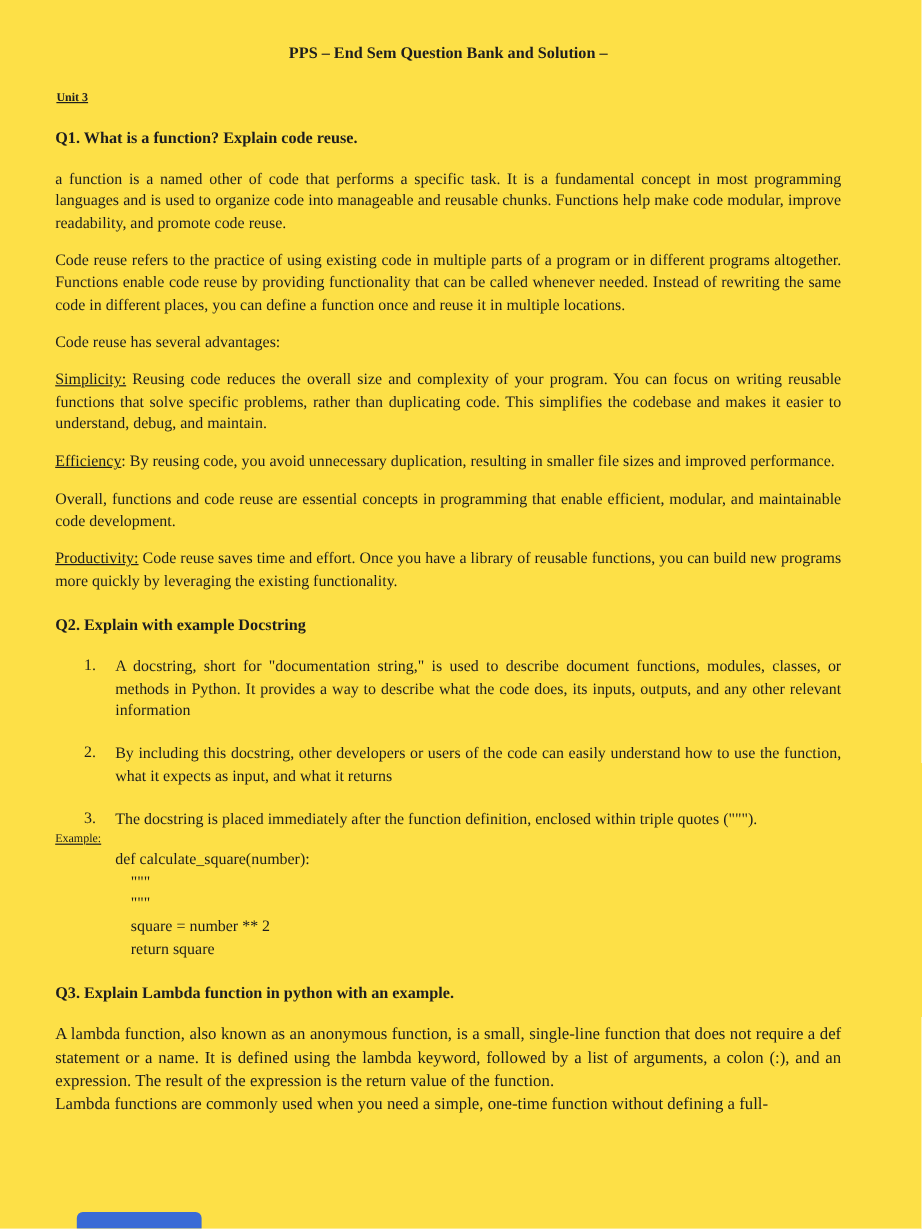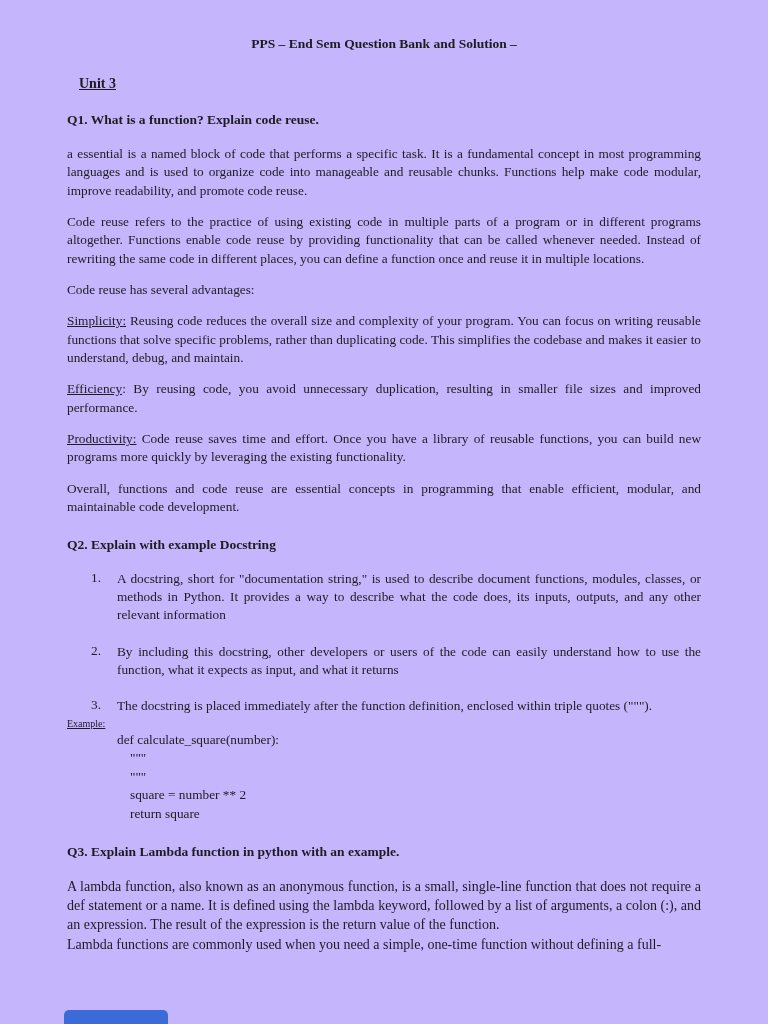--- a/index.html
+++ b/index.html
@@ -1,37 +1,37 @@
 <!DOCTYPE html>
 <html><head>
 <meta charset="utf-8">
 <style>
   html, body { margin: 0; padding: 0; background: #ffffff; }
   .page {
     position: relative;
     width: 768px;
     height: 1024px;
     box-sizing: border-box;
-    background: #c4b5fd;
+    background: #fde047;
     color: #1d1d1f;
     font-family: "Liberation Serif", "DejaVu Serif", serif;
-    padding: 36px 67px 0 67px;
+    padding: 36px 67px 0 46px;
     overflow: hidden;
   }
   .title {
     text-align: center;
     font-size: 13.5px;
     font-weight: bold;
     margin: 0 0 24px 0;
   }
   .unit {
-    font-size: 14px;
+    font-size: 10px;
     font-weight: bold;
     text-decoration: underline;
-    margin: 0 0 20px 12px;
+    margin: 0 0 20px 1px;
   }
   .qheading {
     font-size: 13.5px;
     font-weight: bold;
     margin: 20px 0 17px 0;
   }
   p.body {
     font-size: 13.3px;
     line-height: 1.38;
     text-align: justify;
@@ -83,34 +83,34 @@
 <body>
 
 <div class="page">
 
   <h1 class="title">PPS – End Sem Question Bank and Solution –</h1>
 
   <h2 class="unit">Unit 3</h2>
 
   <h3 class="qheading" style="margin-top:0;">Q1. What is a function? Explain code reuse.</h3>
 
-  <p class="body">a essential is a named block of code that performs a specific task. It is a fundamental concept in most programming languages and is used to organize code into manageable and reusable chunks. Functions help make code modular, improve readability, and promote code reuse.</p>
+  <p class="body">a function is a named other of code that performs a specific task. It is a fundamental concept in most programming languages and is used to organize code into manageable and reusable chunks. Functions help make code modular, improve readability, and promote code reuse.</p>
 
   <p class="body">Code reuse refers to the practice of using existing code in multiple parts of a program or in different programs altogether. Functions enable code reuse by providing functionality that can be called whenever needed. Instead of rewriting the same code in different places, you can define a function once and reuse it in multiple locations.</p>
 
   <p class="body nojust">Code reuse has several advantages:</p>
 
   <p class="body"><span class="u">Simplicity:</span><span> Reusing code reduces the overall size and complexity of your program. You can focus on writing reusable functions that solve specific problems, rather than duplicating code. This simplifies the codebase and makes it easier to understand, debug, and maintain.</span></p>
 
   <p class="body"><span class="u">Efficiency</span><span>: By reusing code, you avoid unnecessary duplication, resulting in smaller file sizes and improved performance.</span></p>
 
 
+  <p class="body">Overall, functions and code reuse are essential concepts in programming that enable efficient, modular, and maintainable code development.</p>
+
   <p class="body"><span class="u">Productivity:</span><span> Code reuse saves time and effort. Once you have a library of reusable functions, you can build new programs more quickly by leveraging the existing functionality.</span></p>
-
-  <p class="body">Overall, functions and code reuse are essential concepts in programming that enable efficient, modular, and maintainable code development.</p>
 
   <h3 class="qheading">Q2. Explain with example Docstring</h3>
 
   <div class="list">
     <div class="list-item">
       <span class="num">1.</span>
       <p>A docstring, short for "documentation string," is used to describe document functions, modules, classes, or methods in Python. It provides a way to describe what the code does, its inputs, outputs, and any other relevant information</p>
     </div>
     <div class="list-item">
       <span class="num">2.</span>

